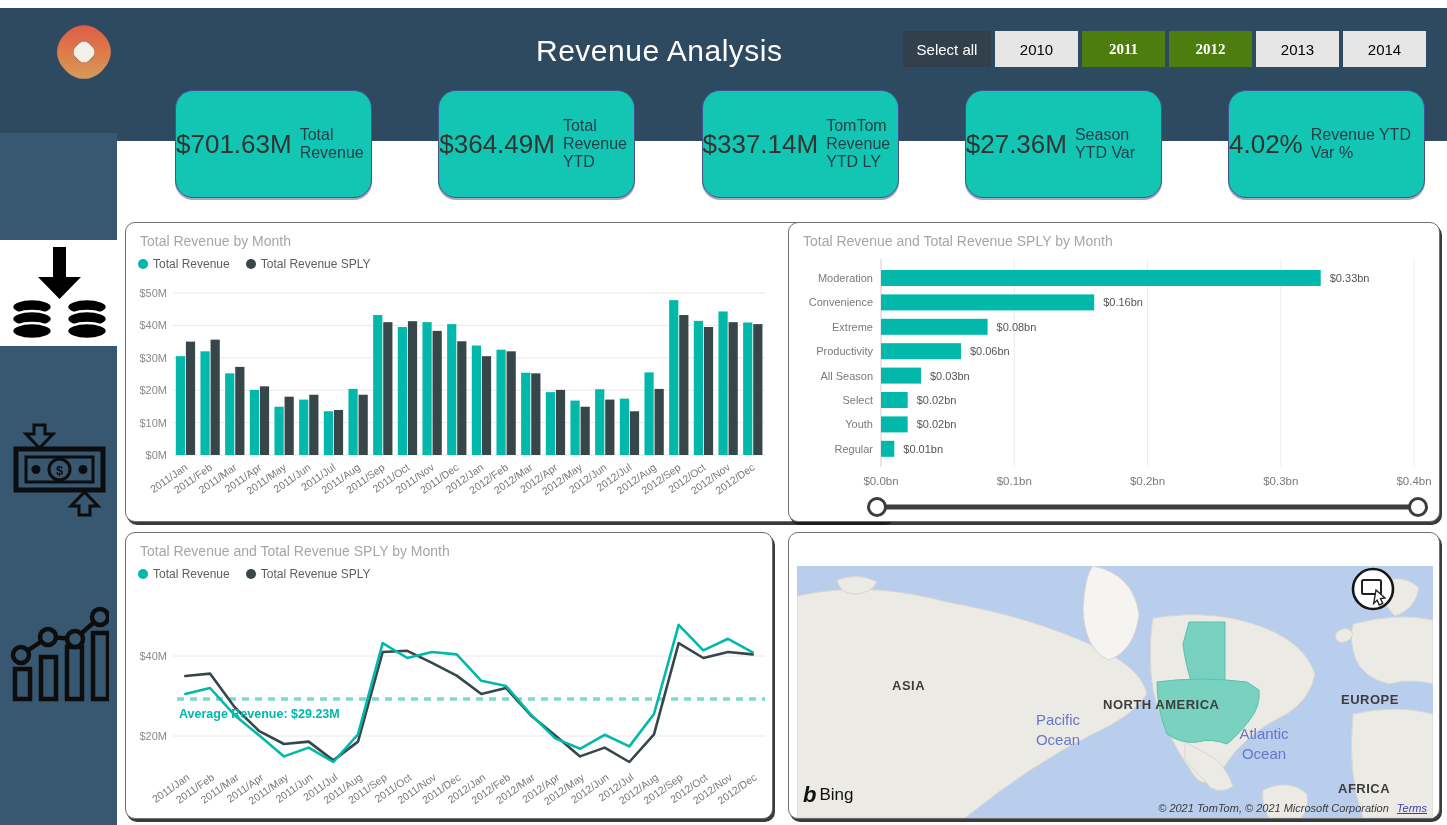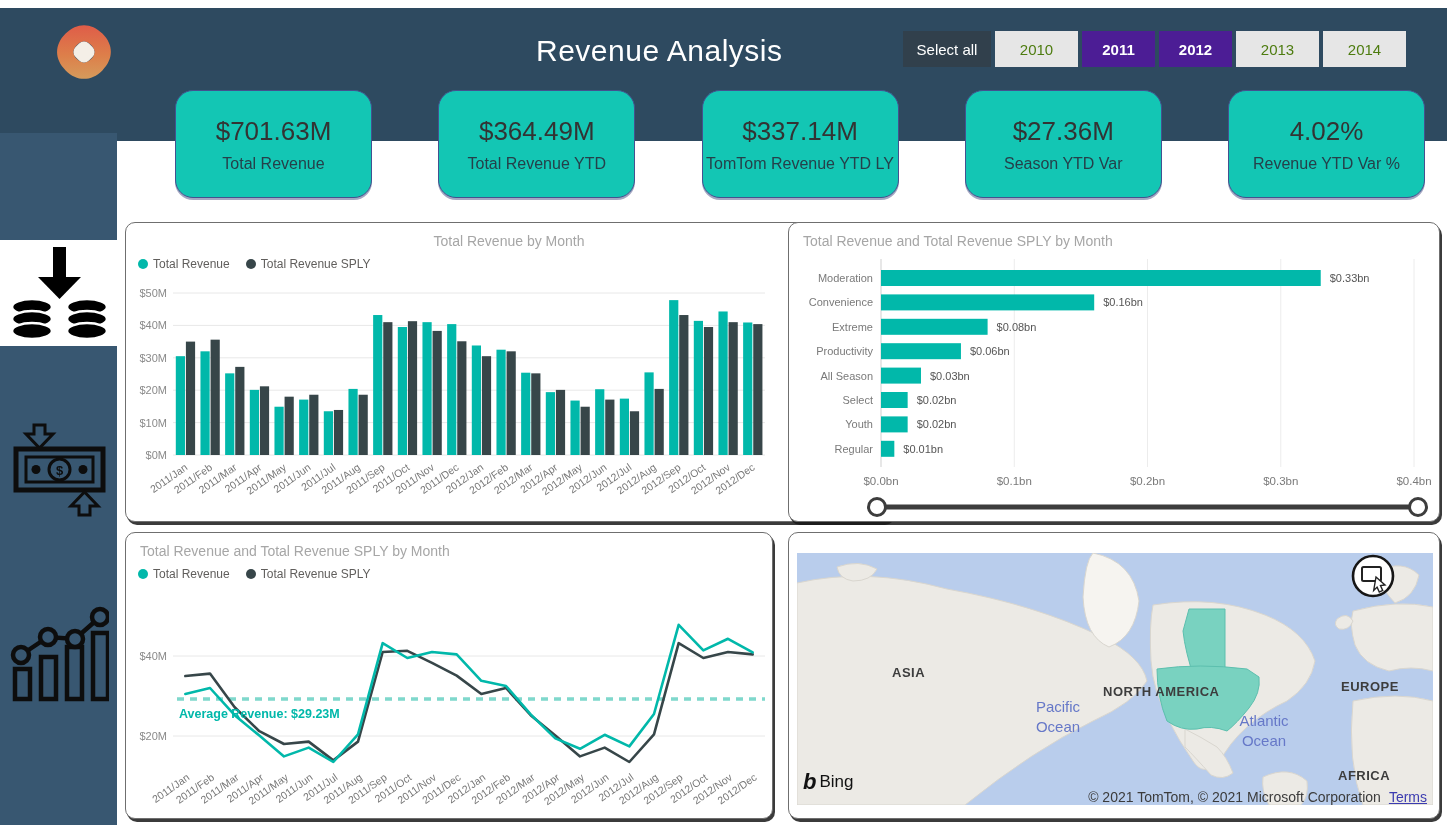--- a/index.html
+++ b/index.html
@@ -8,61 +8,61 @@
 
   
   .header { position: absolute; left: 0; top: 0; width: 1447px; height: 133px; background: #2e4a60; margin-top: 8px; }
   .logo { position: absolute; left: 52px; top: 12px; }
   .page-title { position: absolute; left: 536px; top: 26px; color: #ffffff; font-size: 30px; font-weight: 400; letter-spacing: 0.5px; }
 
   
   .slicer { position: absolute; left: 903px; top: 23px; display: flex; gap: 4px; border-radius: 8px; }
   .year-btn { height: 36px; display: flex; align-items: center; justify-content: center; font-size: 15px; cursor: pointer; }
   .year-btn.select-all { width: 88px; background: #31404c; color: #ffffff; }
-  .year-btn.on  { width: 73px; background: #4c1d95; color: #ffffff; font-weight: 700; }
-  .year-btn.off { width: 83px; background: #e6e6e6; color: #4d7c0f; }
+  .year-btn.on  { width: 83px; background: #4d7c0f; color: #ffffff; font-weight: 700; font-family: Liberation Serif, serif; }
+  .year-btn.off { width: 83px; background: #e6e6e6; color: #000000; }
 
   
   .kpi-row { position: absolute; left: 175px; top: 90px; width: 1250px; display: flex; justify-content: space-between; }
   .kpi-card { width: 197px; height: 108px; background: #13c6b4; border: 1.5px solid #44518f; border-radius: 18px;
-              display: flex; flex-direction: column; align-items: center; justify-content: center; gap: 8px;
+              display: flex; flex-direction: row; align-items: center; justify-content: center; gap: 8px;
               box-shadow: 0 2px 0 rgba(50,60,120,0.45); }
   .kpi-value { font-size: 26px; color: #333333; font-weight: 500; }
   .kpi-label { font-size: 16px; color: #25404a; }
 
   
   .sidebar { position: absolute; left: 0; top: 133px; width: 117px; height: 692px; background: #385771; }
   .side-tile { position: absolute; left: 0; width: 117px; display: flex; align-items: center; justify-content: center; cursor: pointer; }
   .side-tile.active { top: 107px; height: 106px; background: #ffffff; }
   .side-tile.t2 { top: 282px; height: 110px; }
   .side-tile.t3 { top: 458px; height: 120px; }
 
   
   .panel { position: absolute; background: #ffffff; border: 1px solid #6f6f6f; border-radius: 10px;
            box-shadow: 2px 3px 0 rgba(25,25,25,0.85); }
-  .p1 { left: 125px; top: 222px; width: 768px; height: 300px; text-align: center; }
+  .p1 { left: 125px; top: 222px; width: 768px; height: 300px; }
   .p2 { left: 788px; top: 222px; width: 652px; height: 300px; }
   .p3 { left: 125px; top: 532px; width: 648px; height: 287px; }
   .p4 { left: 788px; top: 532px; width: 652px; height: 287px; }
   .panel-title { padding: 10px 14px 0 14px; font-size: 14px; color: #a6a6a6; }
   .legend { margin: 8px 0 0 12px; display: flex; gap: 16px; align-items: center; }
   .legend-item { display: inline-flex; align-items: center; gap: 5px; font-size: 12px; color: #605e5c; }
   .legend-dot { width: 10px; height: 10px; border-radius: 50%; display: inline-block; }
   .p1 svg.chart, .p3 svg.chart { position: absolute; left: 1px; top: 64px; }
   .p2 svg.chart { position: absolute; left: 0; top: 30px; }
 
   
-  .map { position: absolute; left: 8px; top: 20px; width: 636px; height: 252px; background: #bef264; overflow: hidden; }
+  .map { position: absolute; left: 8px; top: 33px; width: 636px; height: 252px; background: #bef264; overflow: hidden; }
   .map-label { position: absolute; color: #3d3d3d; font-weight: 700; font-size: 13px; letter-spacing: 0.5px; }
   .ocean-label { position: absolute; color: #6678c8; font-size: 15px; text-align: center; line-height: 1.3; }
   .map-btn { position: absolute; left: 553px; top: 0px; cursor: pointer; }
   .bing { position: absolute; left: 6px; top: 218px; display: flex; align-items: center; gap: 3px; color: #111111; }
   .bing-b { font-size: 22px; font-weight: 700; font-style: italic; line-height: 1; }
   .bing-name { font-size: 17px; }
-  .map-attrib { position: absolute; right: 6px; top: 236px; font-size: 14px; color: #3b3b3b; }
+  .map-attrib { position: absolute; right: 6px; top: 236px; font-size: 11px; color: #3b3b3b; font-style: italic; }
   .map-attrib a { color: #3b3bb0; text-decoration: underline; margin-left: 8px; cursor: pointer; }
 </style>
 </head>
 <body>
 
 <div class="app">
 
   <div class="header">
     <svg class="logo" width="64" height="64" viewBox="0 0 64 64">
       <defs>

